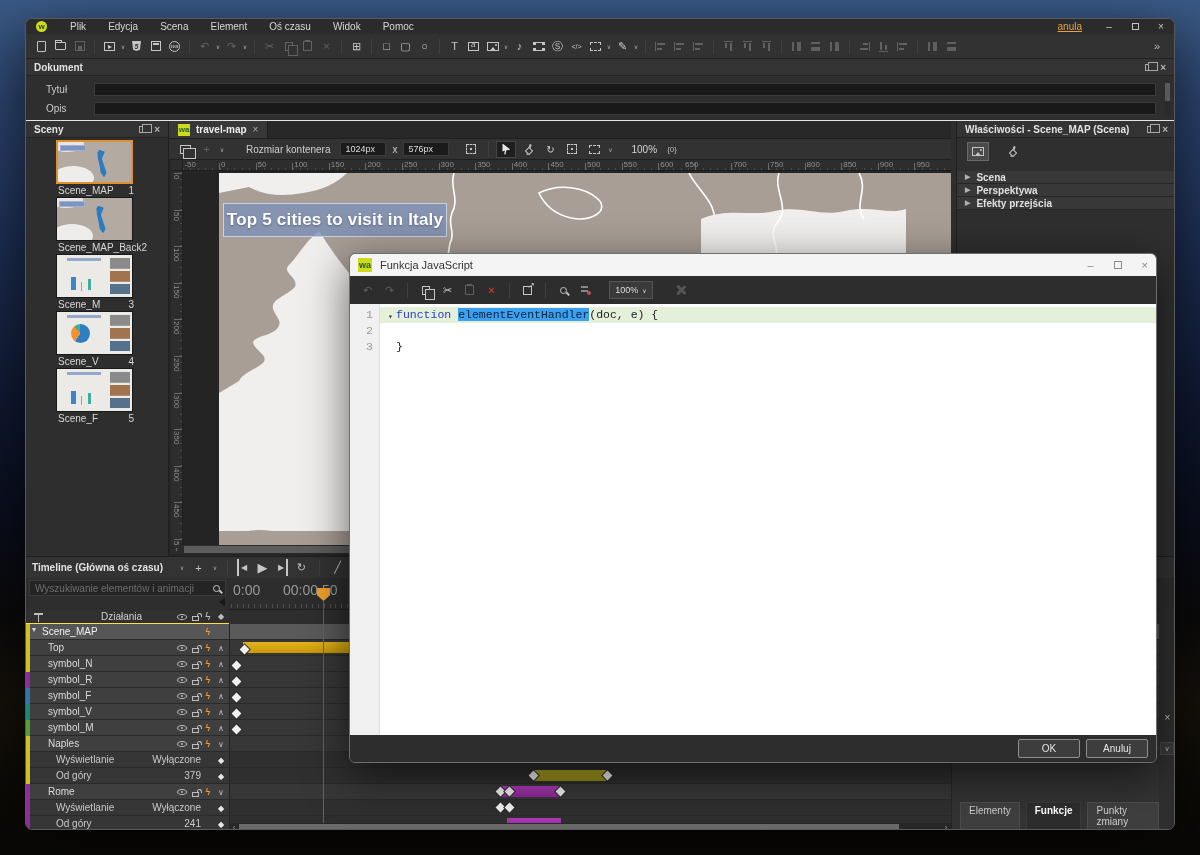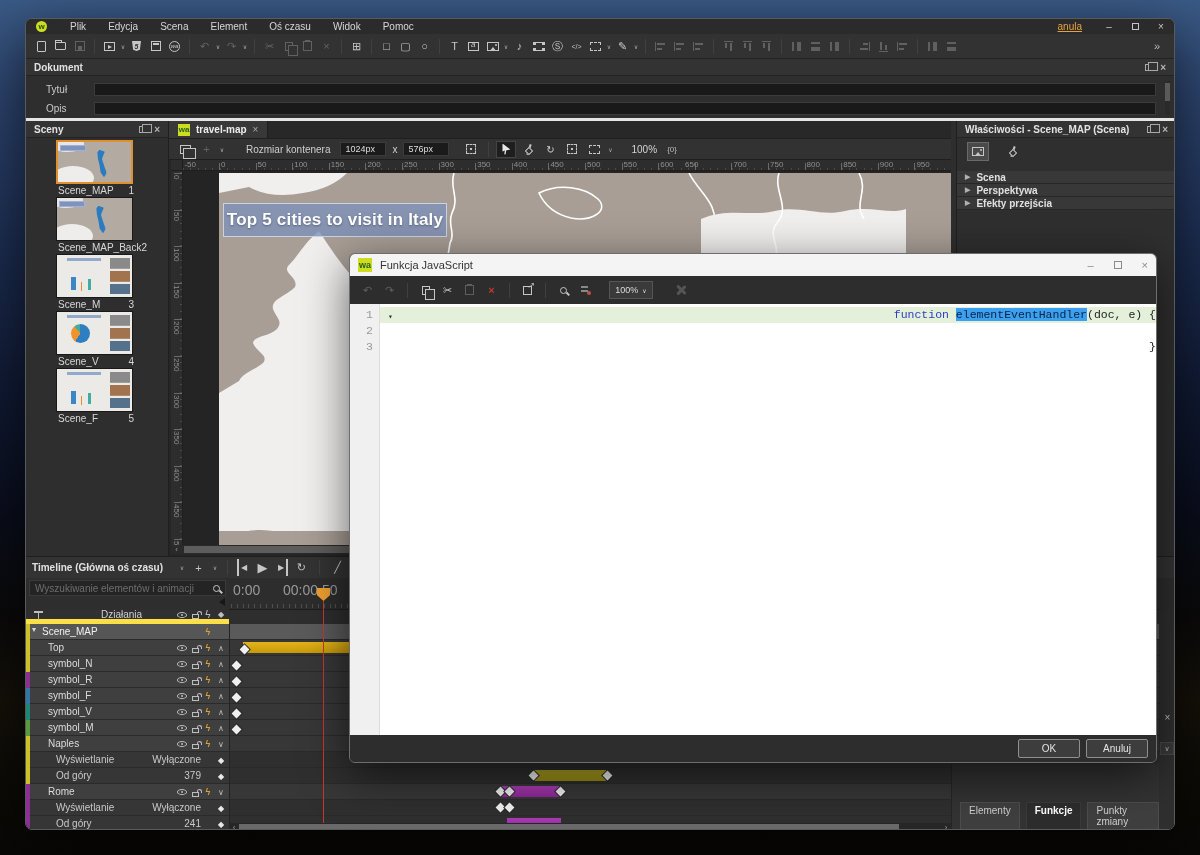--- a/index.html
+++ b/index.html
@@ -79,21 +79,21 @@
   .i-bars3::before { content:""; position:absolute; left:3px; top:0; width:2px; height:9px; background:#bdbdbd; }
   .i-replc { width:10px; height:10px; position:relative; display:inline-block; }
   .i-replc::before { content:""; position:absolute; left:0; top:1px; width:7px; height:2px; background:#888; box-shadow:0 4px 0 #888; }
   .i-replc::after { content:""; position:absolute; right:0; bottom:0; width:4px; height:4px; border-radius:50%; background:#c0504d; }
   .i-flt { width:8px; height:7px; border:1px solid #a8a8a8; position:relative; display:inline-block; }
   .i-flt::before { content:""; position:absolute; left:2px; top:-3px; width:8px; height:7px; border:1px solid #a8a8a8; background:#323232; }
   
   .phead { height:17px; background:#333333; border-bottom:1px solid #232323; display:flex; align-items:center; padding:0 8px; font-weight:bold; color:#e2e2e2; }
   .phead .pcx { margin-left:auto; display:flex; gap:7px; align-items:center; color:#b5b5b5; font-size:10px; }
   
-  #dokument { position:absolute; left:0; top:40px; width:100%; height:62px; background:#2e2e2e; border-bottom:3px solid #e5e5e5; }
+  #dokument { position:absolute; left:0; top:40px; width:100%; height:62px; background:#2e2e2e; border-bottom:1px solid #e5e5e5; }
   .fldrow { position:absolute; left:0; display:flex; align-items:center; width:100%; }
   .fldrow label { width:68px; padding-left:20px; color:#c9c9c9; }
   .fld { height:13px; background:#191919; border:1px solid #3b3b3b; flex:1; margin-right:18px; color:#ddd; font-size:10px; padding:0 4px; }
   #dokscroll { position:absolute; right:4px; top:22px; width:5px; height:34px; background:#2a2a2a; }
   #dokscroll::before { content:""; position:absolute; left:0; top:2px; width:5px; height:18px; background:#5a5a5a; }
   
   #sceny { position:absolute; left:0; top:102px; width:143px; height:435px; background:#2e2e2e; border-right:1px solid #1f1f1f; }
   .scene-item { position:relative; width:100%; height:57px; padding-top:2px; }
   .thumbwrap { position:absolute; left:30px; top:2px; width:77px; height:44px; border:1px solid #191919; overflow:hidden; }
   .scene-item.selected .thumbwrap { border:2px solid #e0912f; }
@@ -155,21 +155,21 @@
   
   #timeline { position:absolute; left:0; top:537px; width:1150px; height:275px; background:#2e2e2e; border-top:1px solid #1f1f1f; }
   #tlhead { position:absolute; left:0; top:0; width:100%; height:21px; background:#333; display:flex; align-items:center; padding:0 6px; gap:3px; }
   #tlhead .title { font-weight:bold; color:#e2e2e2; margin-right:12px; }
   .tlsearchrow { position:absolute; left:3px; top:23px; width:197px; height:16px; background:#242424; border:1px solid #3a3a3a; display:flex; align-items:center; padding:0 5px; color:#6e6e6e; }
   .tlsearchrow .ph { flex:1; overflow:hidden; white-space:nowrap; }
   #tlruler { position:absolute; left:203px; top:21px; width:930px; height:32px; background:#2d2d2d; border-bottom:1px solid #1f1f1f;
     background-image:repeating-linear-gradient(90deg,#4f4f4f 0 1px,transparent 1px 5.8px); background-size:200px 4px; background-position:2px 26px; background-repeat:no-repeat; }
   .tlab { position:absolute; top:4px; color:#9a9a9a; font-size:14px; }
   #tritri { position:absolute; left:193px; top:41px; width:0; height:0; border-top:4px solid transparent; border-bottom:4px solid transparent; border-right:6px solid #171717; }
-  #colhead { position:absolute; left:0; top:53px; width:203px; height:14px; background:#303030; border-bottom:5px solid #fde047; display:flex; align-items:center; }
+  #colhead { position:absolute; left:0; top:53px; width:203px; height:14px; background:#303030; border-bottom:1px solid #fde047; display:flex; align-items:center; }
   #colhead .dz { position:absolute; left:75px; color:#d0d0d0; }
   #colhead .hic { position:absolute; display:flex; align-items:center; justify-content:center; width:12px; color:#bdbdbd; }
   #tlrows { position:absolute; left:0; top:67px; width:1150px; height:208px; }
   .tl-row { position:relative; width:100%; height:16px; display:flex; }
   .cell-l { position:relative; width:203px; height:16px; border-bottom:1px solid #2a2a2a; }
   .cell-t { position:relative; flex:1; height:16px; border-bottom:1px solid #2a2a2a; border-left:1px solid #232323; }
   .k-group .cell-l { background:#565656; } .k-group .cell-t { background:#5a5a5a; }
   .k-el .cell-l,.k-elx .cell-l { background:#3f3f3f; } .k-el .cell-t,.k-elx .cell-t { background:#373737; }
   .k-prop .cell-l { background:#363636; } .k-prop .cell-t { background:#2f2f2f; }
   .strip { position:absolute; left:0; top:0; width:4px; height:16px; }
@@ -210,21 +210,21 @@
     box-shadow:0 12px 45px rgba(0,0,0,.6); z-index:50; }
   #dlg-title { height:22px; background:#f4f4f4; display:flex; align-items:center; padding:0 8px; color:#333; font-size:11px; gap:8px; }
   #dlg-title .wa { width:14px; height:14px; background:#cddc1e; color:#245d24; font-weight:bold; font-size:9px; display:flex; align-items:center; justify-content:center; }
   #dlg-title .ctrls { margin-left:auto; display:flex; gap:20px; color:#8a8a8a; align-items:center; }
   #dlg-title .sq { width:8px; height:8px; border:1px solid #8a8a8a; display:inline-block; }
   #dlg-toolbar { height:28px; background:#2d2d2d; display:flex; align-items:center; padding:0 8px; gap:3px; }
   .dzoom { width:44px; height:18px; background:#3a3a3a; border:1px solid #555; color:#ddd; display:flex; align-items:center; justify-content:center; gap:4px; font-size:9px; }
   #dlg-code { position:absolute; left:0; top:50px; width:806px; height:433px; background:#fff; display:flex; font-family:"Liberation Mono","DejaVu Sans Mono",monospace; font-size:11.5px; }
   #gutter { width:30px; background:#f0f0f0; border-right:1px solid #ddd; color:#999; text-align:right; padding:3px 6px 0 0; line-height:16px; }
   #codelines { flex:1; padding-top:3px; line-height:16px; position:relative; }
-  .cl { height:16px; white-space:pre; padding-left:16px; color:#222;text-align:right; }
+  .cl { height:16px; white-space:pre; padding-left:16px; color:#222; }
   .cl.hl { background:#e4f0da; }
   .fold { position:absolute; left:8px; top:5px; font-size:8px; color:#333; }
   .kw { color:#2b3fc4; }
   .selname { background:#3ba0f0; color:#0c2340; }
   #dlg-bottom { position:absolute; left:0; bottom:0; width:806px; height:27px; background:#2d2d2d; display:flex; align-items:center; justify-content:flex-end; gap:6px; padding-right:8px; }
   .dbtn { width:62px; height:19px; background:#3d3d3d; border:1px solid #8f8f8f; border-radius:2px; color:#e3e3e3; font-size:10px; display:flex; align-items:center; justify-content:center; }
 </style>
 </head>
 <body>
 

